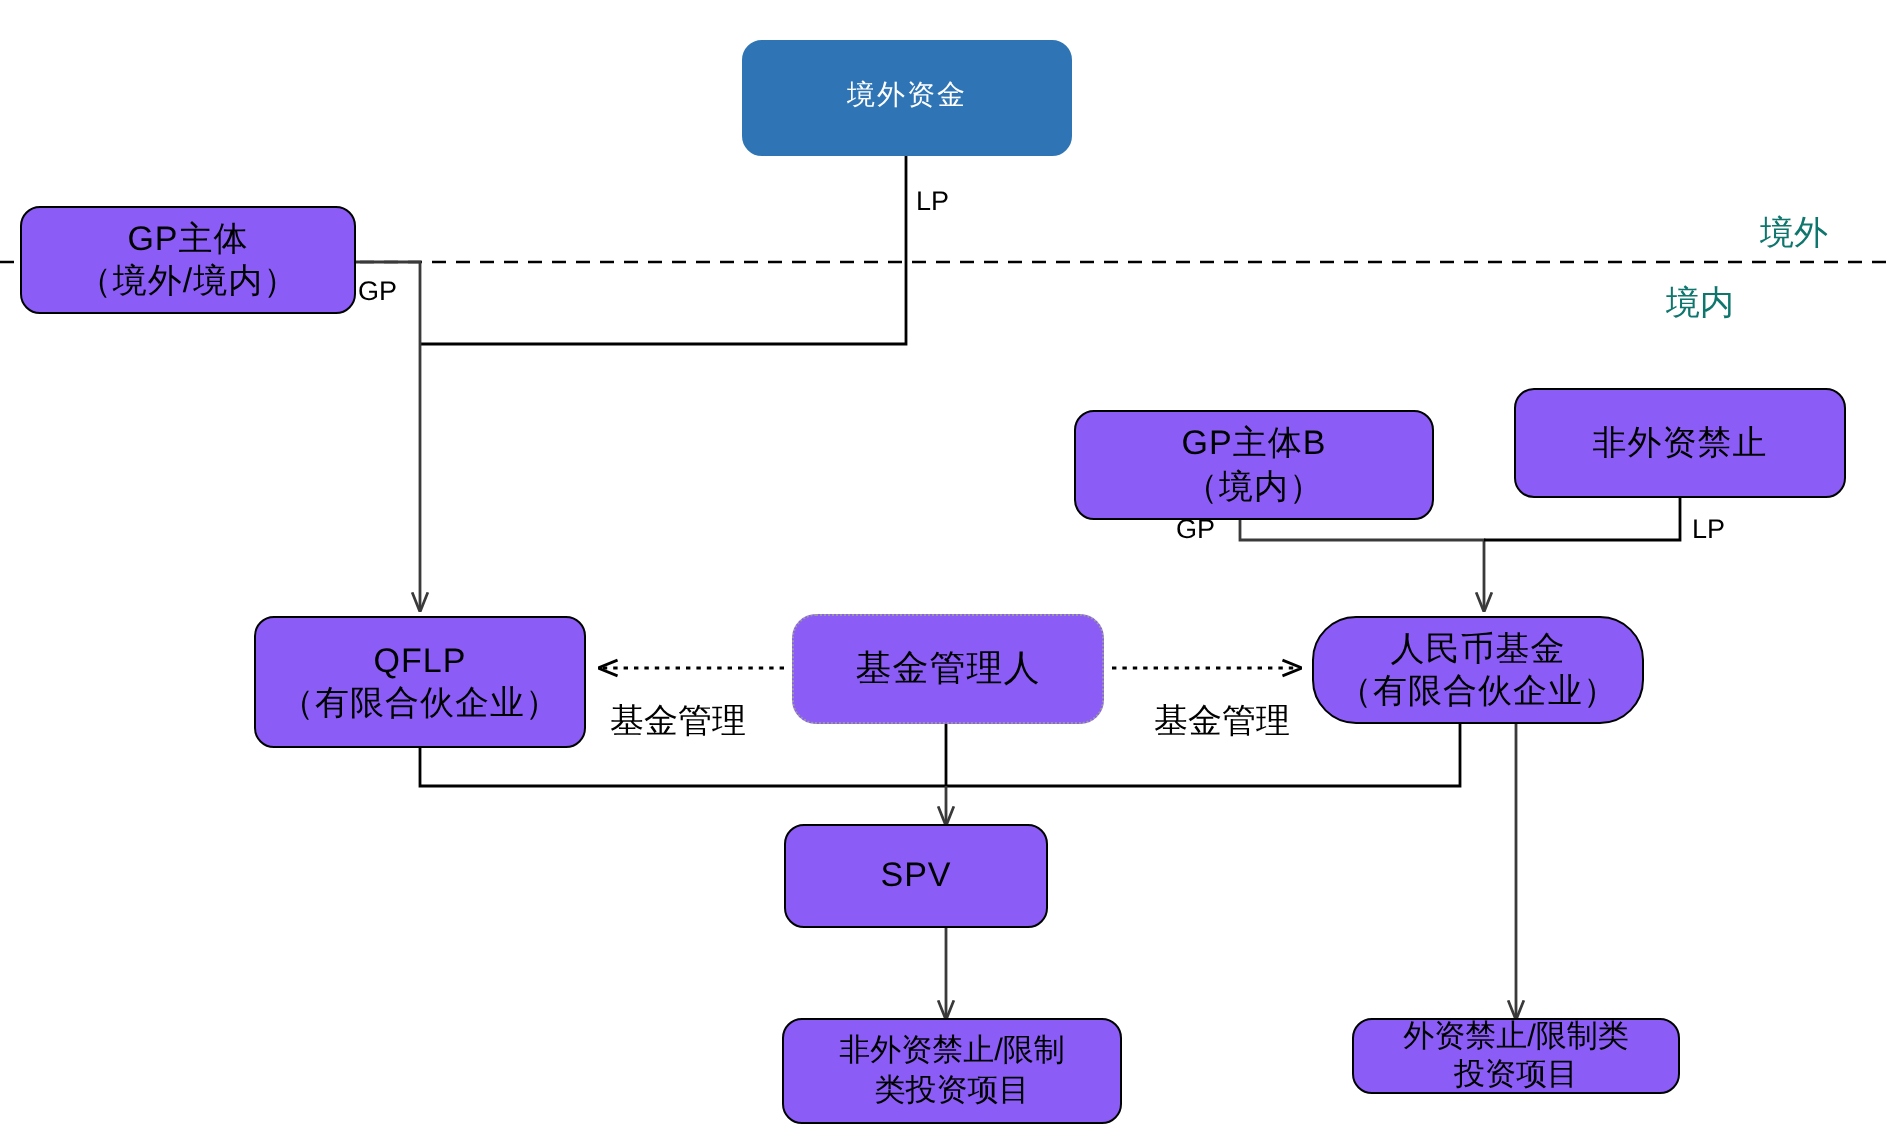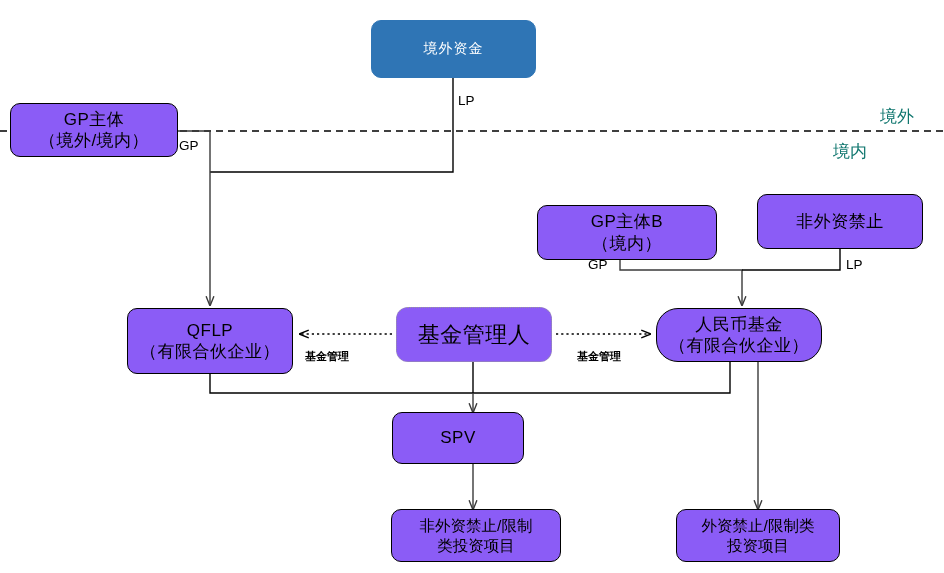--- a/index.html
+++ b/index.html
@@ -50,38 +50,38 @@
     background: #2f75b5;
     border: 1px solid #2f75b5;
     color: #ffffff;
     font-size: 14px;
     letter-spacing: 1px;
     font-family: Liberation Serif, serif;
   }
   .node.dotted {
     border: 1.5px dotted #9a9a9a;
     border-radius: 12px;
-    font-size: 22px;
+    font-size: 18px;
     justify-content: center;
   }
   .node.small {
     font-size: 15.5px;
     letter-spacing: 0px;
   }
   .edge-label {
     position: absolute;
     font-size: 13.5px;
     color: #000000;
     white-space: nowrap;
     z-index: 3;
     letter-spacing: 0px;
   }
   .edge-label.cjk {
-    font-size: 11px;
-    font-weight: bold;
+    font-size: 17px;
+    font-weight: normal;
   }
   .zone-label {
     position: absolute;
     font-size: 17px;
     color: #0f766e;
     white-space: nowrap;
     z-index: 3;
   }
 </style>
 </head>
@@ -163,21 +163,21 @@
 
   <div class="node" style="left:392px; top:412px; width:132px; height:52px;">
     <span class="lbl">SPV</span>
   </div>
 
   <div class="node small" style="left:391px; top:509px; width:170px; height:53px;">
     <span class="lbl">非外资禁止/限制
 类投资项目</span>
   </div>
 
-  <div class="node small" style="left:676px; top:509px; width:164px; height:53px;">
+  <div class="node small" style="left:676px; top:509px; width:164px; height:38px;">
     <span class="lbl">外资禁止/限制类
 投资项目</span>
   </div>
 
   <div class="edge-label" style="left:458px; top:93px;">LP</div>
   <div class="edge-label" style="left:179px; top:138px;">GP</div>
   <div class="edge-label" style="left:588px; top:257px;">GP</div>
   <div class="edge-label" style="left:846px; top:257px;">LP</div>
   <div class="edge-label cjk" style="left:305px; top:349px;">基金管理</div>
   <div class="edge-label cjk" style="left:577px; top:349px;">基金管理</div>

